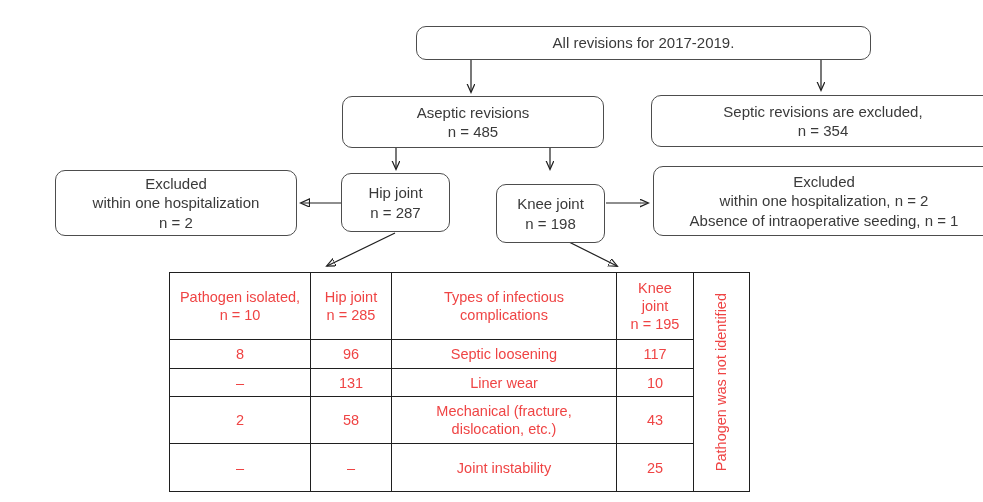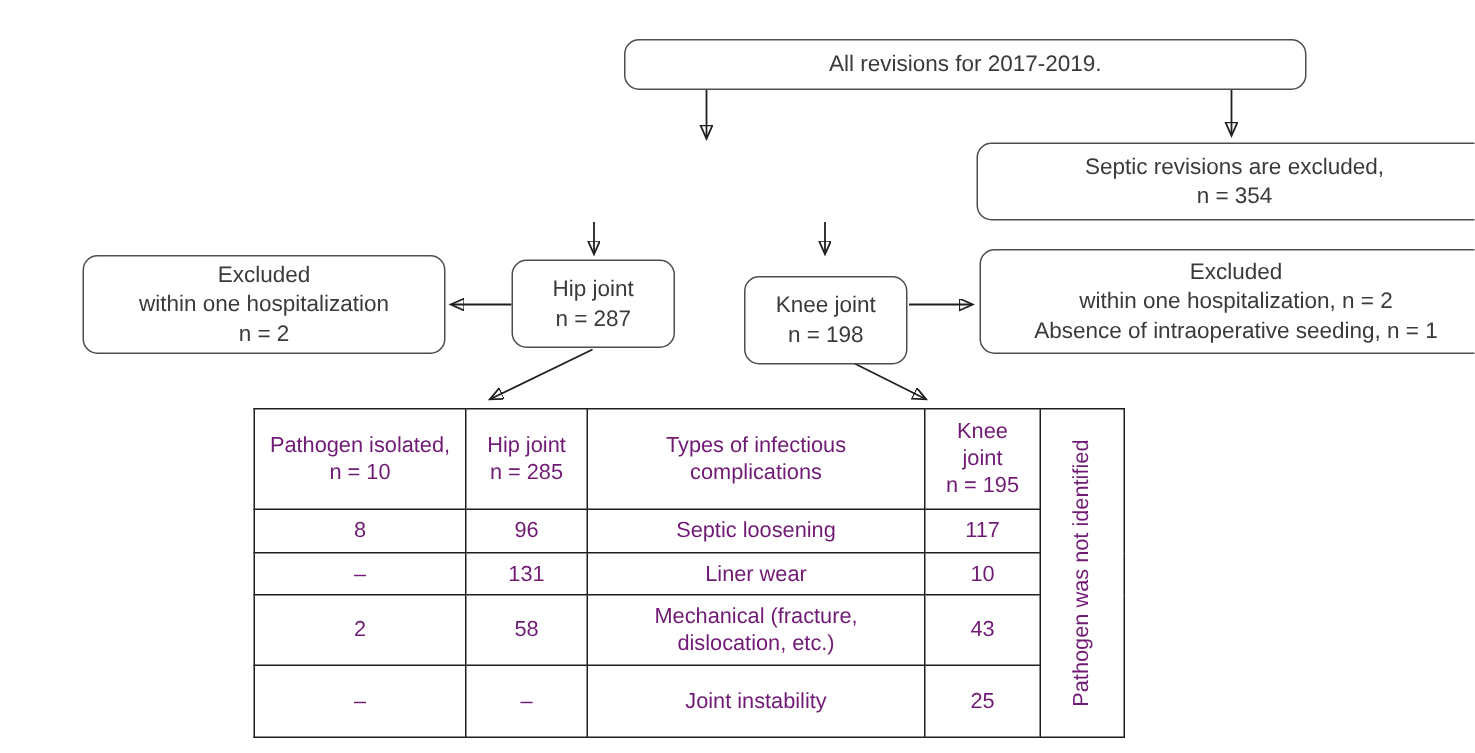--- a/index.html
+++ b/index.html
@@ -45,21 +45,21 @@
     fill: none;
   }
   table.dtable {
     position: absolute;
     left: 136px;
     top: 272px;
     width: 580px;
     border-collapse: collapse;
     table-layout: fixed;
     font-size: 14.5px;
-    color: #701a75;
+    color: #ef4444;
   }
   table.dtable td, table.dtable th {
     border: 1.2px solid #1f1f1f;
     text-align: center;
     vertical-align: middle;
     padding: 2px 3px;
     white-space: pre-line;
     font-weight: normal;
     line-height: 1.25;
     box-sizing: border-box;
@@ -94,20 +94,22 @@
     <line x1="363" y1="148" x2="363" y2="169" marker-end="url(#ah)"></line>
     <line x1="517" y1="148" x2="517" y2="169" marker-end="url(#ah)"></line>
     <line x1="308" y1="203" x2="268" y2="203" marker-end="url(#ah)"></line>
     <line x1="573" y1="203" x2="615" y2="203" marker-end="url(#ah)"></line>
     <line x1="362" y1="233" x2="294" y2="266" marker-end="url(#ah)"></line>
     <line x1="520" y1="234" x2="584" y2="266" marker-end="url(#ah)"></line>
   </svg>
 
   <div class="fbox" style="left:383px; top:26px; width:455px; height:34px;">All revisions for 2017-2019.</div>
 
+  <div class="fbox" style="left:309px; top:96px; width:262px; height:52px;">Aseptic revisions
+n = 485</div>
 
   <div class="fbox" style="left:618px; top:95px; width:344px; height:52px;">Septic revisions are excluded,
 n = 354</div>
 
   <div class="fbox" style="left:22px; top:170px; width:242px; height:66px;">Excluded
 within one hospitalization
 n = 2</div>
 
   <div class="fbox" style="left:308px; top:173px; width:109px; height:59px;">Hip joint
 n = 287</div>

